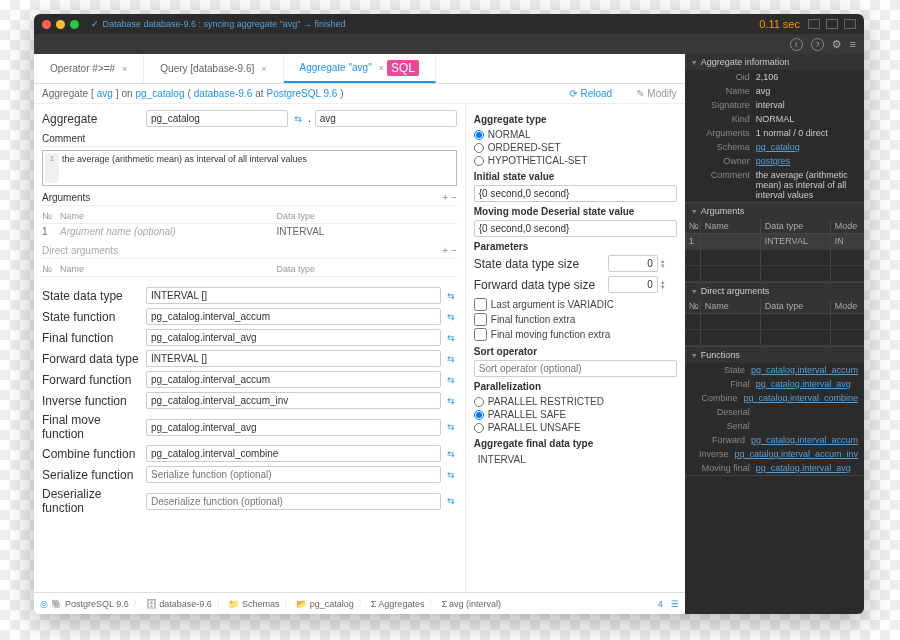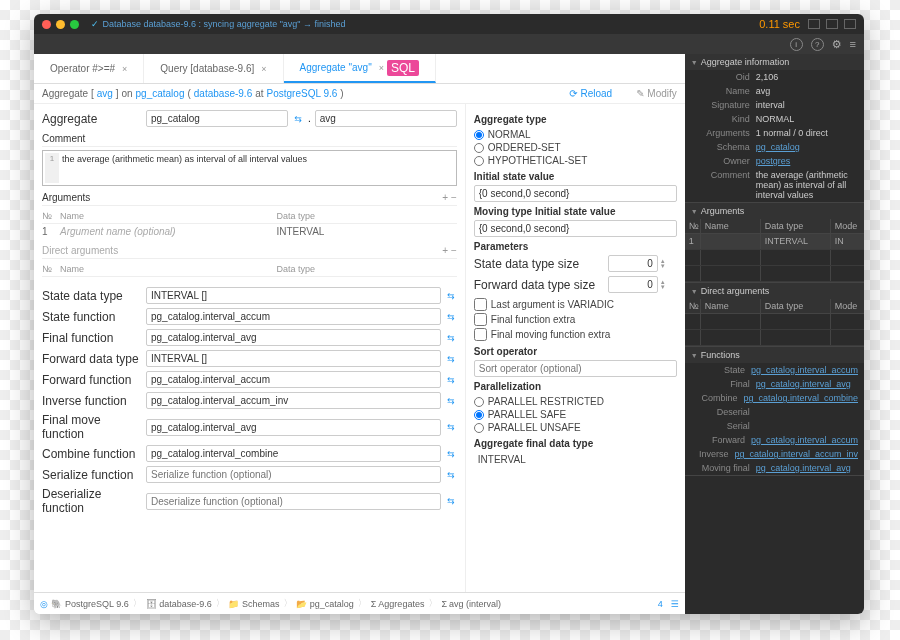--- a/index.html
+++ b/index.html
@@ -236,21 +236,21 @@
           <label class="radio">
               <input type="radio" style="">
               <span>ORDERED-SET</span>
             </label>
           <label class="radio">
               <input type="radio" style="">
               <span>HYPOTHETICAL-SET</span>
             </label>
           <div class="subhead">Initial state value</div>
           <input class="finput" style="width: 100%;" value="{0 second,0 second}">
-          <div class="subhead">Moving type Initial state value</div>
+          <div class="subhead">Moving mode Deserial state value</div>
           <input class="finput" style="width: 100%;" value="{0 second,0 second}">
           <div class="subhead">Parameters</div>
           <div class="frow">
               <span class="flabel" style="width:130px">State data type size</span>
               <div class="numinput">
                 <input class="finput" value="0" style="">
                 <div class="spin">▲<br>▼</div>
               </div>
             </div>
           <div class="frow">

